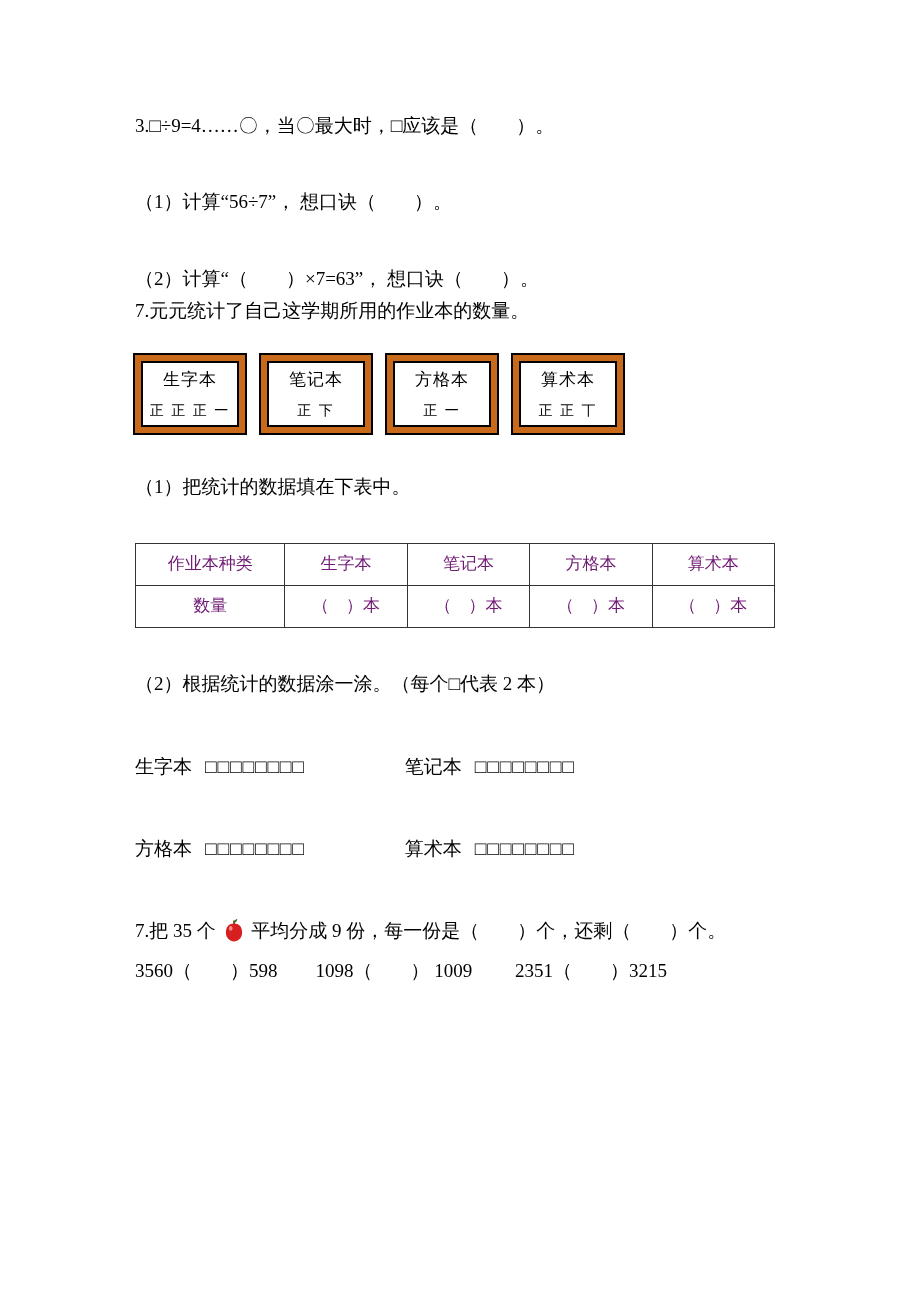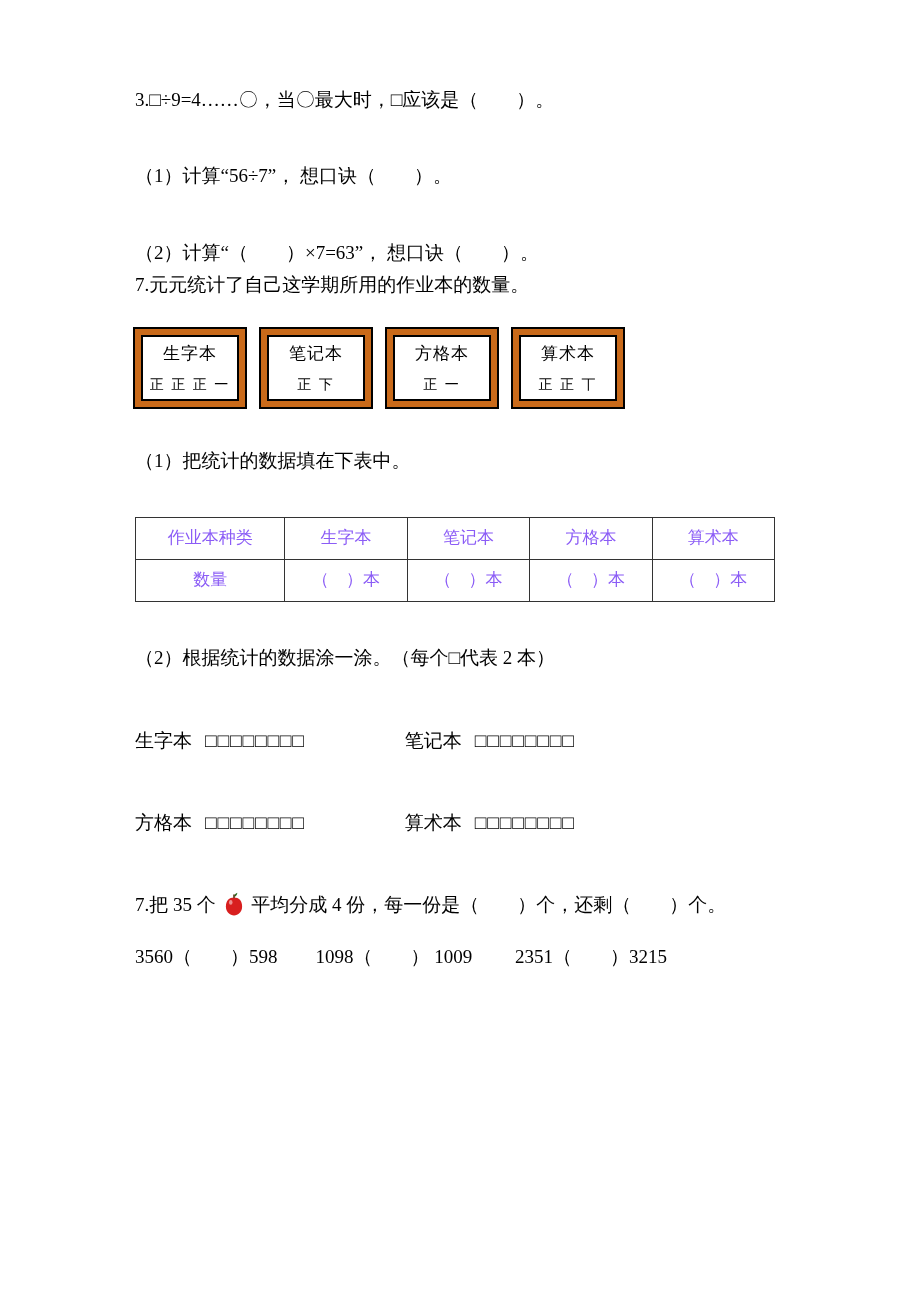--- a/index.html
+++ b/index.html
@@ -7,21 +7,21 @@
     padding: 0;
     background: #fff;
     font-family: "SimSun", "宋体", serif;
     color: #000;
     font-size: 19px;
     line-height: 1.7;
   }
   .page {
     width: 920px;
     min-height: 1302px;
-    padding: 84px 135px 60px 135px;
+    padding: 110px 135px 60px 135px;
     box-sizing: border-box;
     position: relative;
   }
   .q { margin: 0; }
   .sub { margin-top: 44px; }
   .blank-line {
     display: inline-block;
     border-bottom: 1px solid #000;
     width: 70px;
     vertical-align: baseline;
@@ -65,21 +65,21 @@
   .stat-table {
     border-collapse: collapse;
     margin: 40px 0 10px 0;
     width: 640px;
   }
   .stat-table td {
     border: 1px solid #333;
     padding: 6px 4px;
     text-align: center;
     font-size: 17px;
-    color: #8b5cf6;
+    color: #701a75;
     height: 28px;
   }
   .stat-table tr:first-child td {
     font-weight: normal;
   }
 
   
   .color-rows {
     margin-top: 50px;
   }
@@ -180,19 +180,19 @@
   <p class="q">
     <span>7.把 35 个</span>
     <span class="apple">
       <svg width="26" height="26" viewBox="0 0 32 32">
         <path d="M16 6 C17 3 20 2 20 2 C20 4 19 6 17 7 Z" fill="#2e6b1f"></path>
         <path d="M16 8 C10 8 6 12 6 19 C6 26 11 30 16 30 C21 30 26 26 26 19 C26 12 22 8 16 8 Z" fill="#d81f1f"></path>
         <ellipse cx="12" cy="14" rx="2.2" ry="3" fill="#fff" opacity="0.5"></ellipse>
         <rect x="15" y="4" width="2" height="5" rx="1" fill="#5a3b1a"></rect>
       </svg>
     </span>
-    <span>平均分成 4 份，每一份是（　　）个，还剩（　　）个。</span>
+    <span>平均分成 9 份，每一份是（　　）个，还剩（　　）个。</span>
   </p>
 
 
-  <p class="q" style="margin-top:20px">3560（　　）598　　1098（　　） 1009　　 2351（　　）3215</p>
+  <p class="q" style="margin-top:8px">3560（　　）598　　1098（　　） 1009　　 2351（　　）3215</p>
 
 </div>
 
 </body></html>

